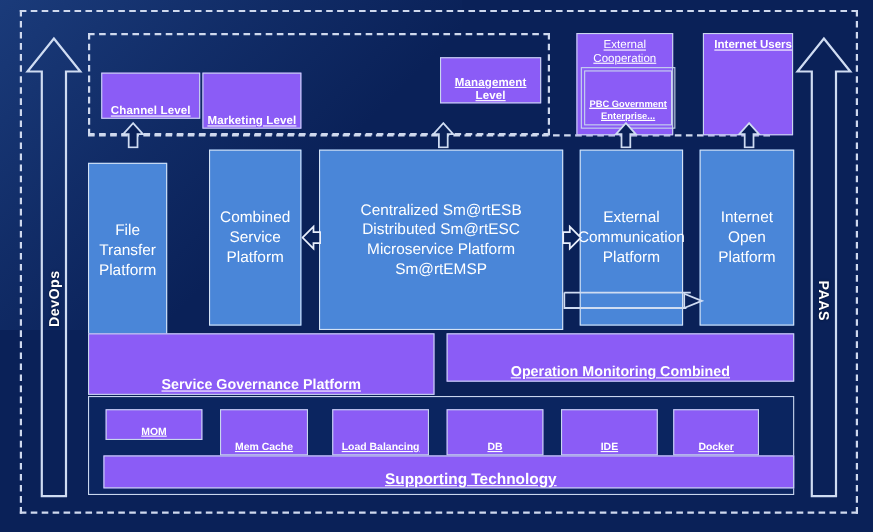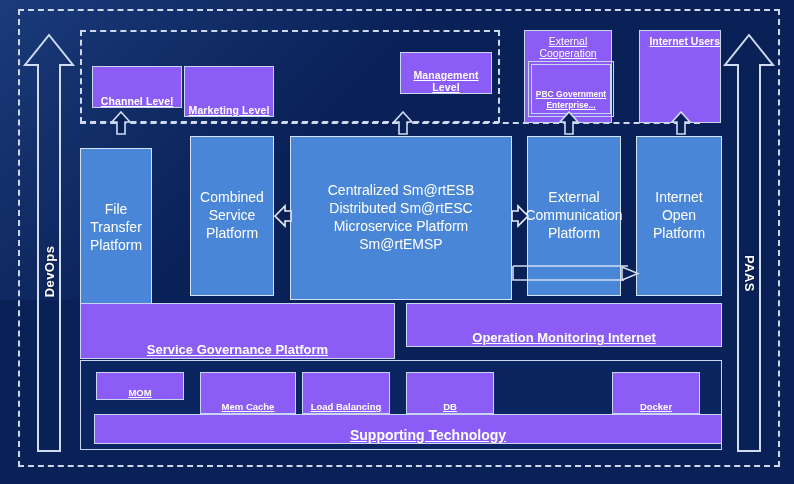--- a/index.html
+++ b/index.html
@@ -190,37 +190,40 @@
   <svg class="harrow" style="left:512px; top:264px;" width="128" height="22" viewBox="0 0 128 22">
     <polyline points="1,2 116,2 116,2" fill="none" stroke="#cfdcf2" stroke-width="1.6"></polyline>
     <polyline points="1,2 1,16 112,16" fill="none" stroke="#cfdcf2" stroke-width="1.6"></polyline>
     <polygon points="110,3 126,9.5 110,16" fill="none" stroke="#cfdcf2" stroke-width="1.6"></polygon>
   </svg>
 
   <div class="abs box gov" style="left:80px;  top:303px; width:315px; height:56px;">
     <span>Service Governance Platform</span>
   </div>
   <div class="abs box gov" style="left:406px; top:303px; width:316px; height:44px;">
-    <span>Operation Monitoring Internet</span>
+    <span>Operation Monitoring Combined</span>
   </div>
 
   <div class="abs" style="left:80px; top:360px; width:642px; height:90px; border:1.5px solid #c8d6ee; background:#0b2560;"></div>
 
   <div class="abs box tech" style="left:96px;  top:372px; width:88px; height:28px;">
     <span>MOM</span>
   </div>
-  <div class="abs box tech" style="left:200px; top:372px; width:96px; height:42px;">
+  <div class="abs box tech" style="left:200px; top:372px; width:80px; height:42px;">
     <span>Mem Cache</span>
   </div>
   <div class="abs box tech" style="left:302px; top:372px; width:88px; height:42px;">
     <span>Load Balancing</span>
   </div>
   <div class="abs box tech" style="left:406px; top:372px; width:88px; height:42px;">
     <span>DB</span>
   </div>
-  <div class="abs box tech" style="left:612px; top:372px; width:88px; height:42px;">
+  <div class="abs box tech" style="left:510px; top:372px; width:88px; height:42px;">
+    <span>IDE</span>
+  </div>
+  <div class="abs box tech" style="left:612px; top:372px; width:78px; height:42px;">
     <span>Docker</span>
   </div>
 
   <div class="abs box support-label" style="left:94px; top:414px; width:628px; height:30px;">
     <span>Supporting Technology</span>
   </div>
 </div>
 
 </body></html>

